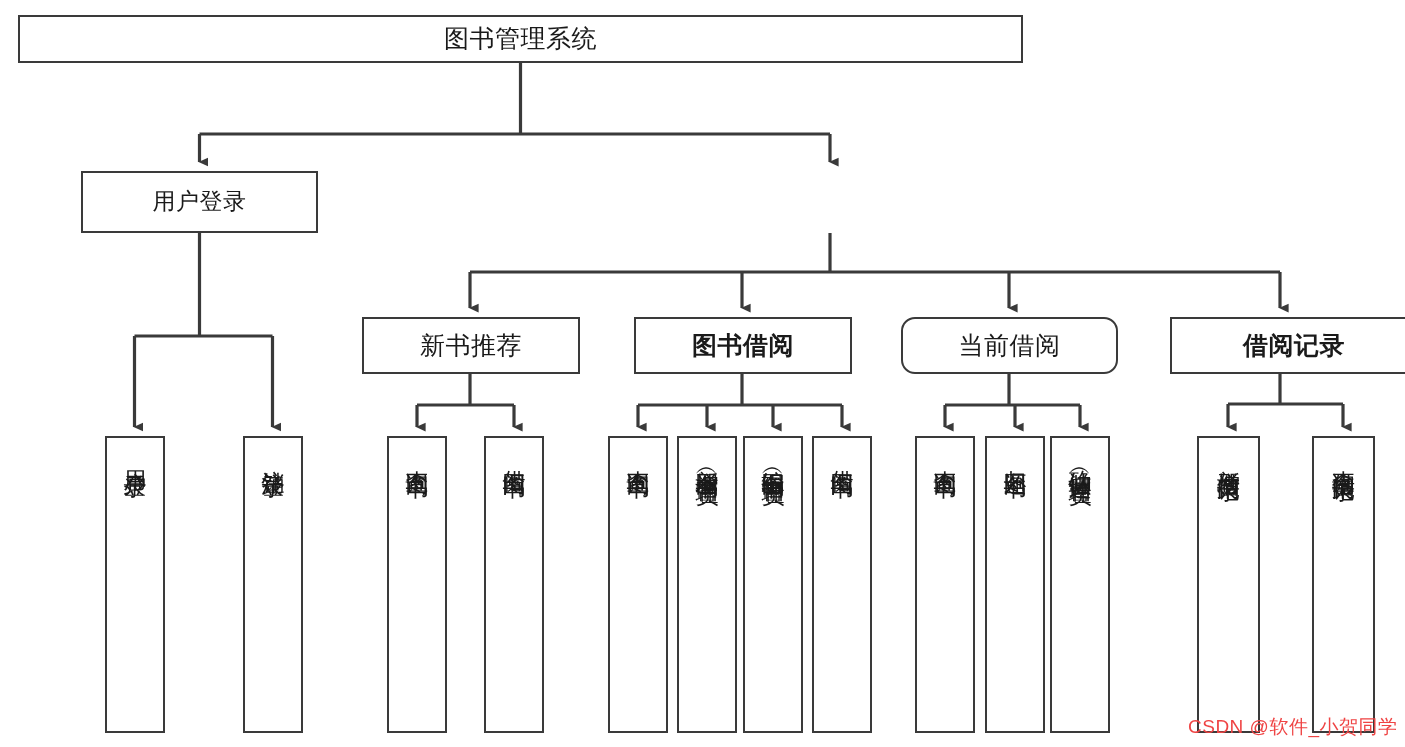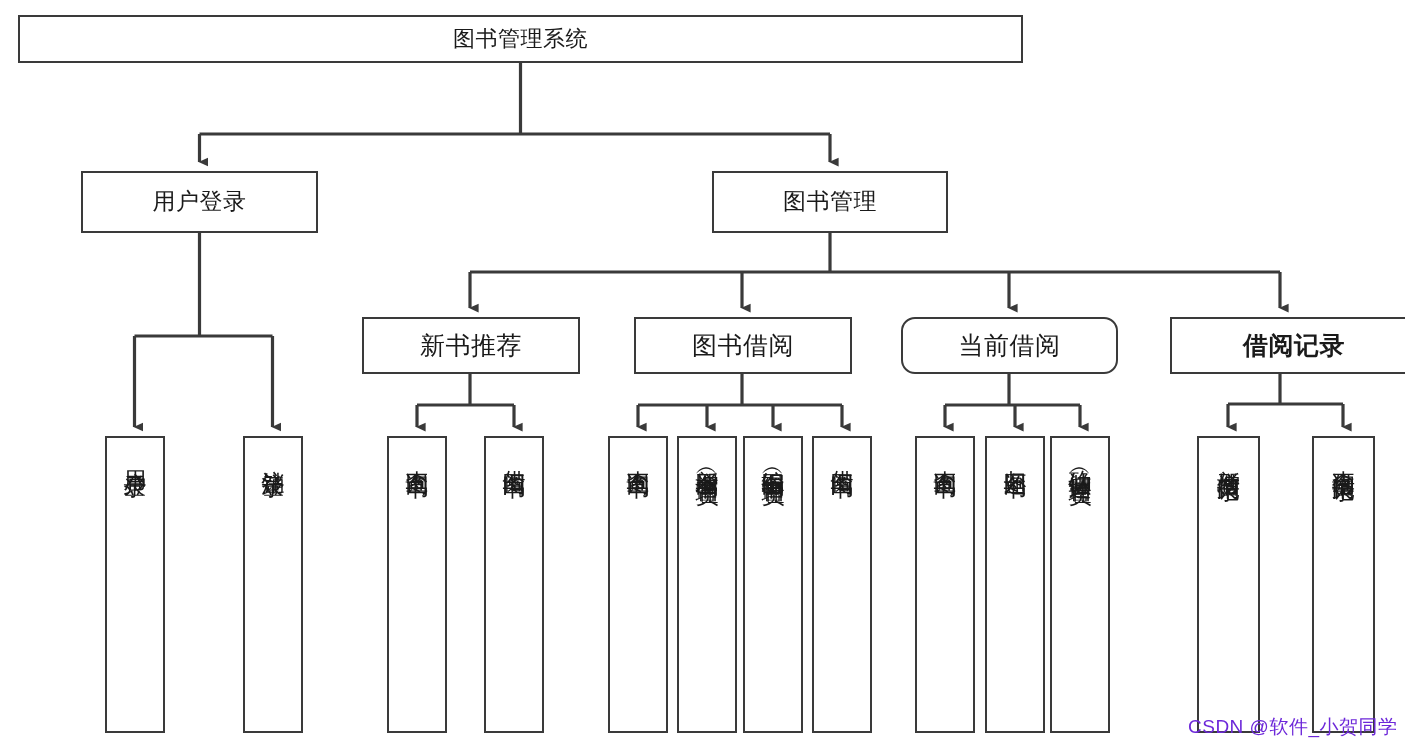--- a/index.html
+++ b/index.html
@@ -33,40 +33,40 @@
     align-items: center;
     justify-content: center;
     color: #1a1a1a;
   }
   .node-label {
     text-align: center;
     line-height: 1.18;
     letter-spacing: 0.5px;
     white-space: nowrap;
   }
-  .node-box.level-0 .node-label { font-size: 22px; }
+  .node-box.level-0 .node-label { font-size: 25px; }
   .node-box.level-1 .node-label { font-size: 23px; }
   .node-box.level-2 .node-label { font-size: 25px; }
   .node-box.leaf {
     align-items: flex-start;
     justify-content: center;
     padding-top: 14px;
   }
   .node-box.leaf .node-label {
     writing-mode: vertical-rl;
     text-orientation: upright;
     font-size: 23px;
     line-height: 1.08;
     letter-spacing: 2px;
     white-space: nowrap;
   }
   .watermark {
     position: absolute;
     font-size: 19px;
-    color: #6d28d9;
+    color: #ef4444;
     white-space: nowrap;
     letter-spacing: 0.5px;
   }
 </style>
 </head>
 <body>
 
 <div id="diagram-root">
 
   <svg class="diagram-svg" viewBox="0 0 1405 747">
@@ -119,28 +119,25 @@
     </g>
   </svg>
 
   <div class="node-box level-0" style="left: 18px; top: 15px; width: 1005px; height: 48px;">
     <span class="node-label">图书管理系统</span>
   </div>
 
   <div class="node-box level-1" style="left: 81px; top: 171px; width: 237px; height: 62px;">
     <span class="node-label">用户登录</span>
   </div>
-  <div class="node-box level-1" style="left: 712px; top: 171px; width: 236px; height: 62px;">
-    <span class="node-label">图书管理</span>
-  </div>
 
   <div class="node-box level-2" style="left: 362px; top: 317px; width: 218px; height: 57px;">
     <span class="node-label">新书推荐</span>
   </div>
-  <div class="node-box level-2" style="left: 634px; top: 317px; width: 218px; height: 57px;">
+  <div class="node-box level-2" style="left: 634px; top: 317px; width: 218px; height: 57px; font-weight: bold;">
     <span class="node-label">图书借阅</span>
   </div>
   <div class="node-box level-2" style="left: 901px; top: 317px; width: 217px; height: 57px; border-radius: 14px;">
     <span class="node-label">当前借阅</span>
   </div>
   <div class="node-box level-2" style="left: 1170px; top: 317px; width: 248px; height: 57px; font-weight: bold;">
     <span class="node-label">借阅记录</span>
   </div>
 
   <div class="node-box leaf" style="left: 105px; top: 436px; width: 60px; height: 297px;">

